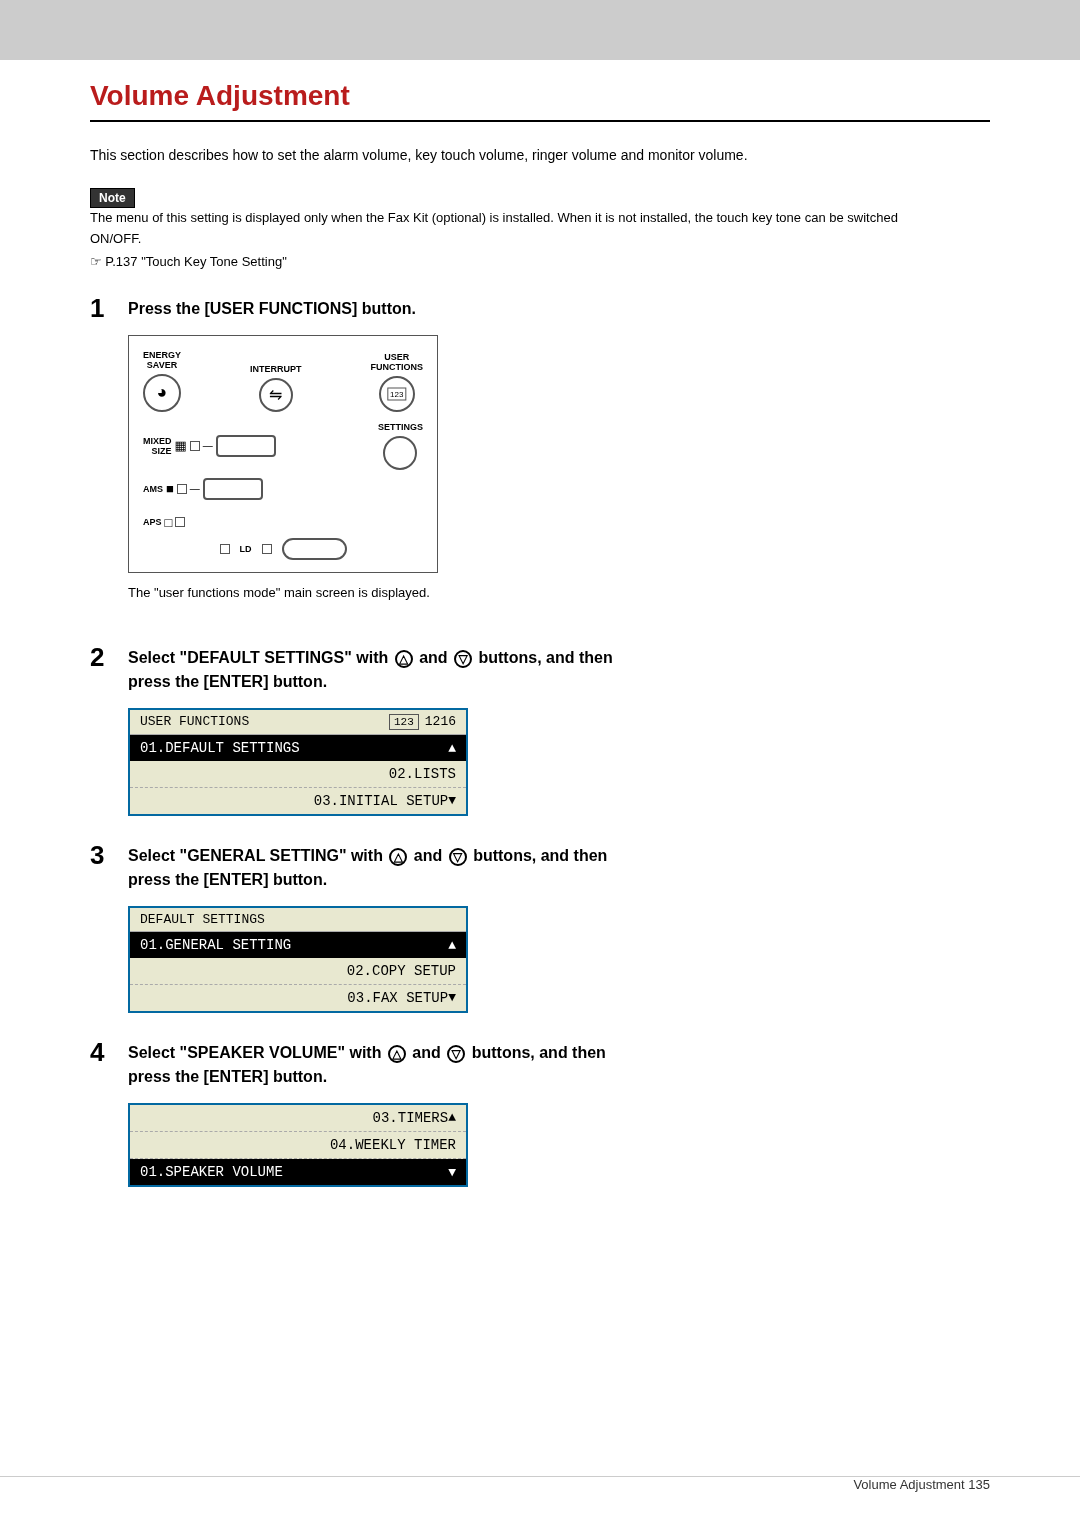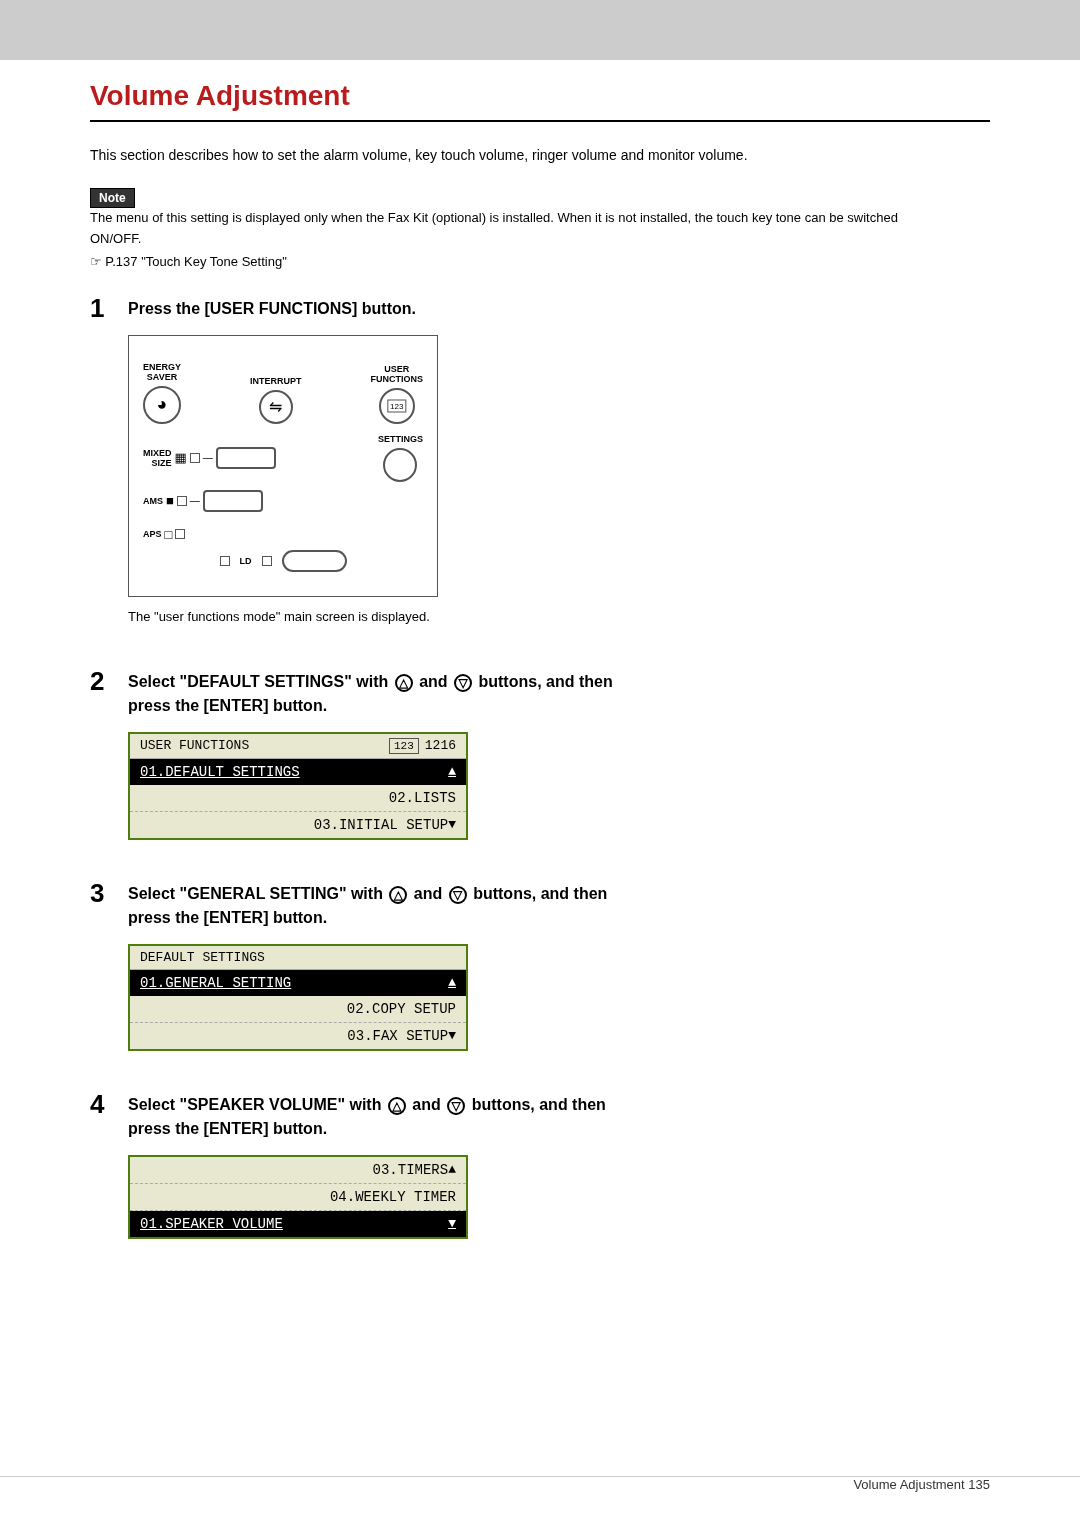--- a/index.html
+++ b/index.html
@@ -100,21 +100,21 @@
       line-height: 14px;
       font-size: 12px;
       font-weight: bold;
       vertical-align: middle;
       margin: 0 2px;
     }
 
     .panel-image {
       border: 1px solid #555;
       width: 310px;
-      padding: 24px 14px;
+      padding: 12px 14px;
       margin-bottom: 12px;
       background: #fff;
       font-family: Arial, sans-serif;
     }
 
     .panel-label-small {
       font-size: 9px;
       font-weight: bold;
       text-align: center;
     }
@@ -163,25 +163,24 @@
     }
 
     .sub-caption {
       font-size: 13px;
       margin-bottom: 18px;
       margin-top: 4px;
     }
 
     
     .lcd-screen {
-      border: 2px solid #4d7c0f;
+      border: 2px solid #0369a1;
       font-family: 'Courier New', Courier, monospace;
       font-size: 14px;
       width: 340px;
-      margin-bottom: 14px;
       background: #e8e8d0;
     }
 
     .lcd-row {
       padding: 5px 10px;
       white-space: pre;
       border-bottom: 1px dashed #aaa;
       display: flex;
       align-items: center;
       justify-content: flex-end;
@@ -189,23 +188,22 @@
 
     .lcd-row:last-child {
       border-bottom: none;
     }
 
     .lcd-row-highlighted {
       background: #000;
       color: #fff;
       padding: 5px 10px;
       display: flex;
-      align-items: flex-start;
+      align-items: flex-end;
       justify-content: space-between;
-      text-decoration: underline;
     }
 
     .lcd-arrow {
       font-size: 13px;
     }
 
     .lcd-header {
       padding: 4px 10px;
       display: flex;
       align-items: center;

